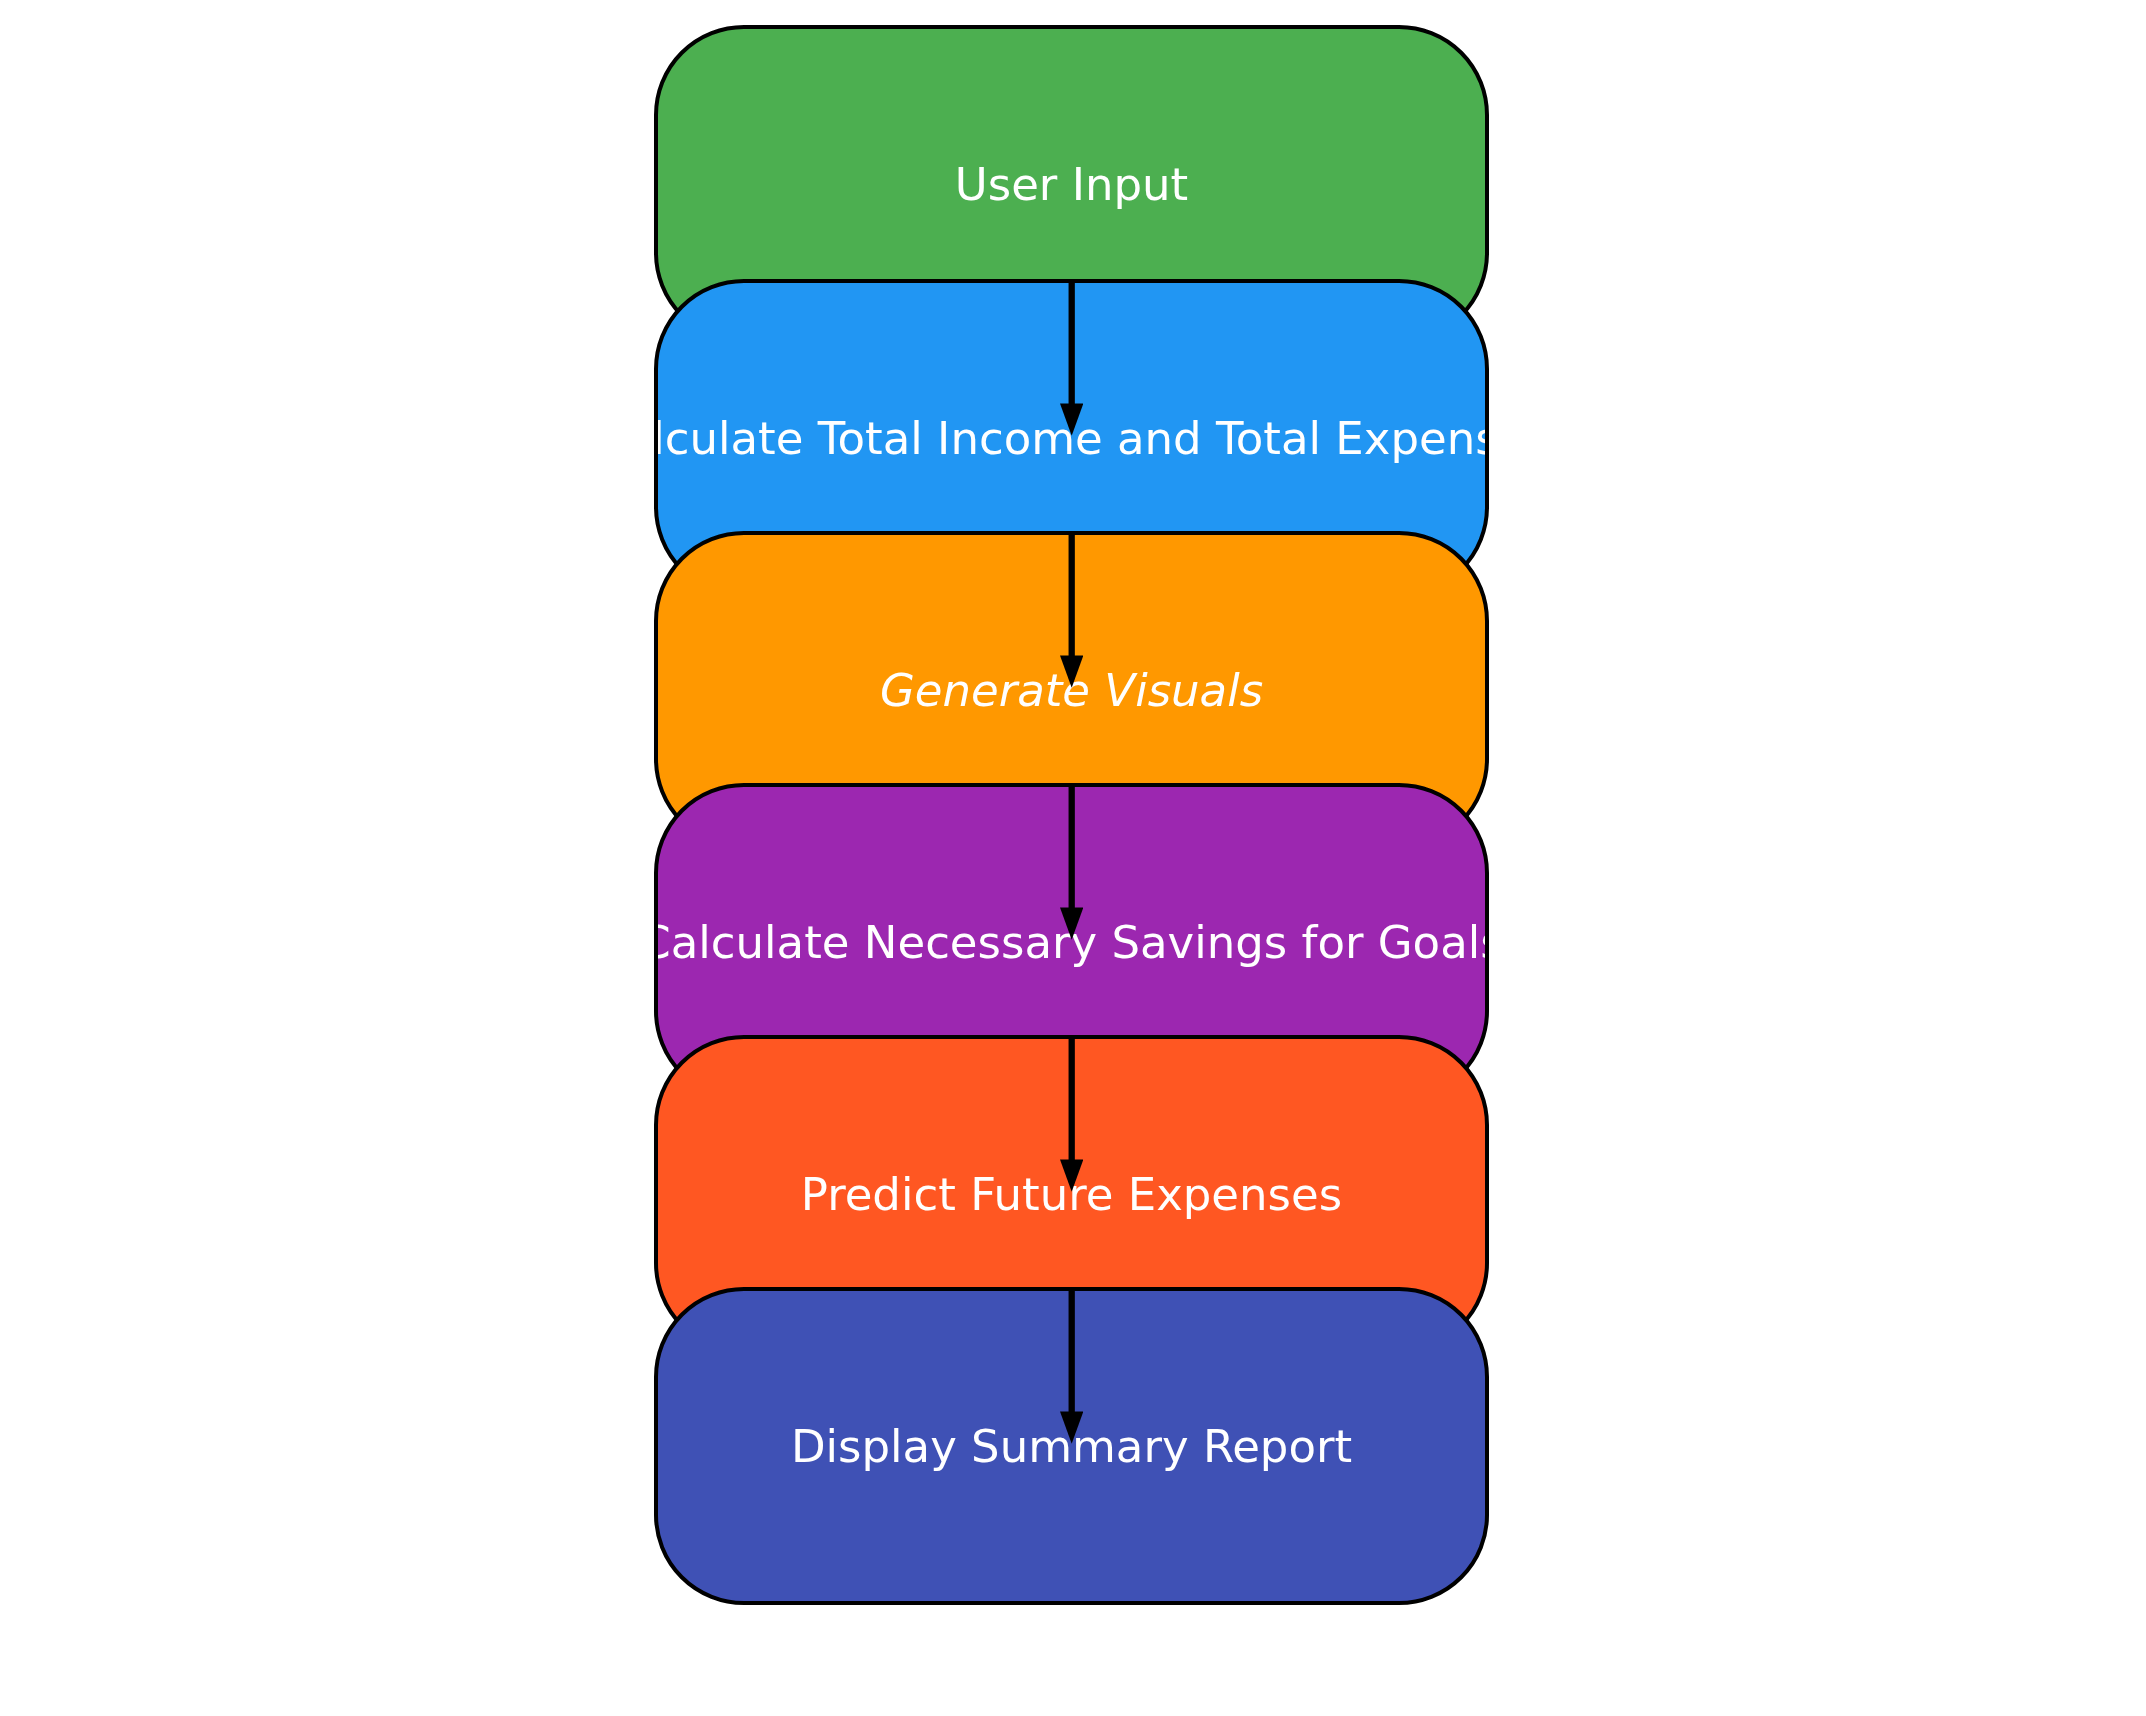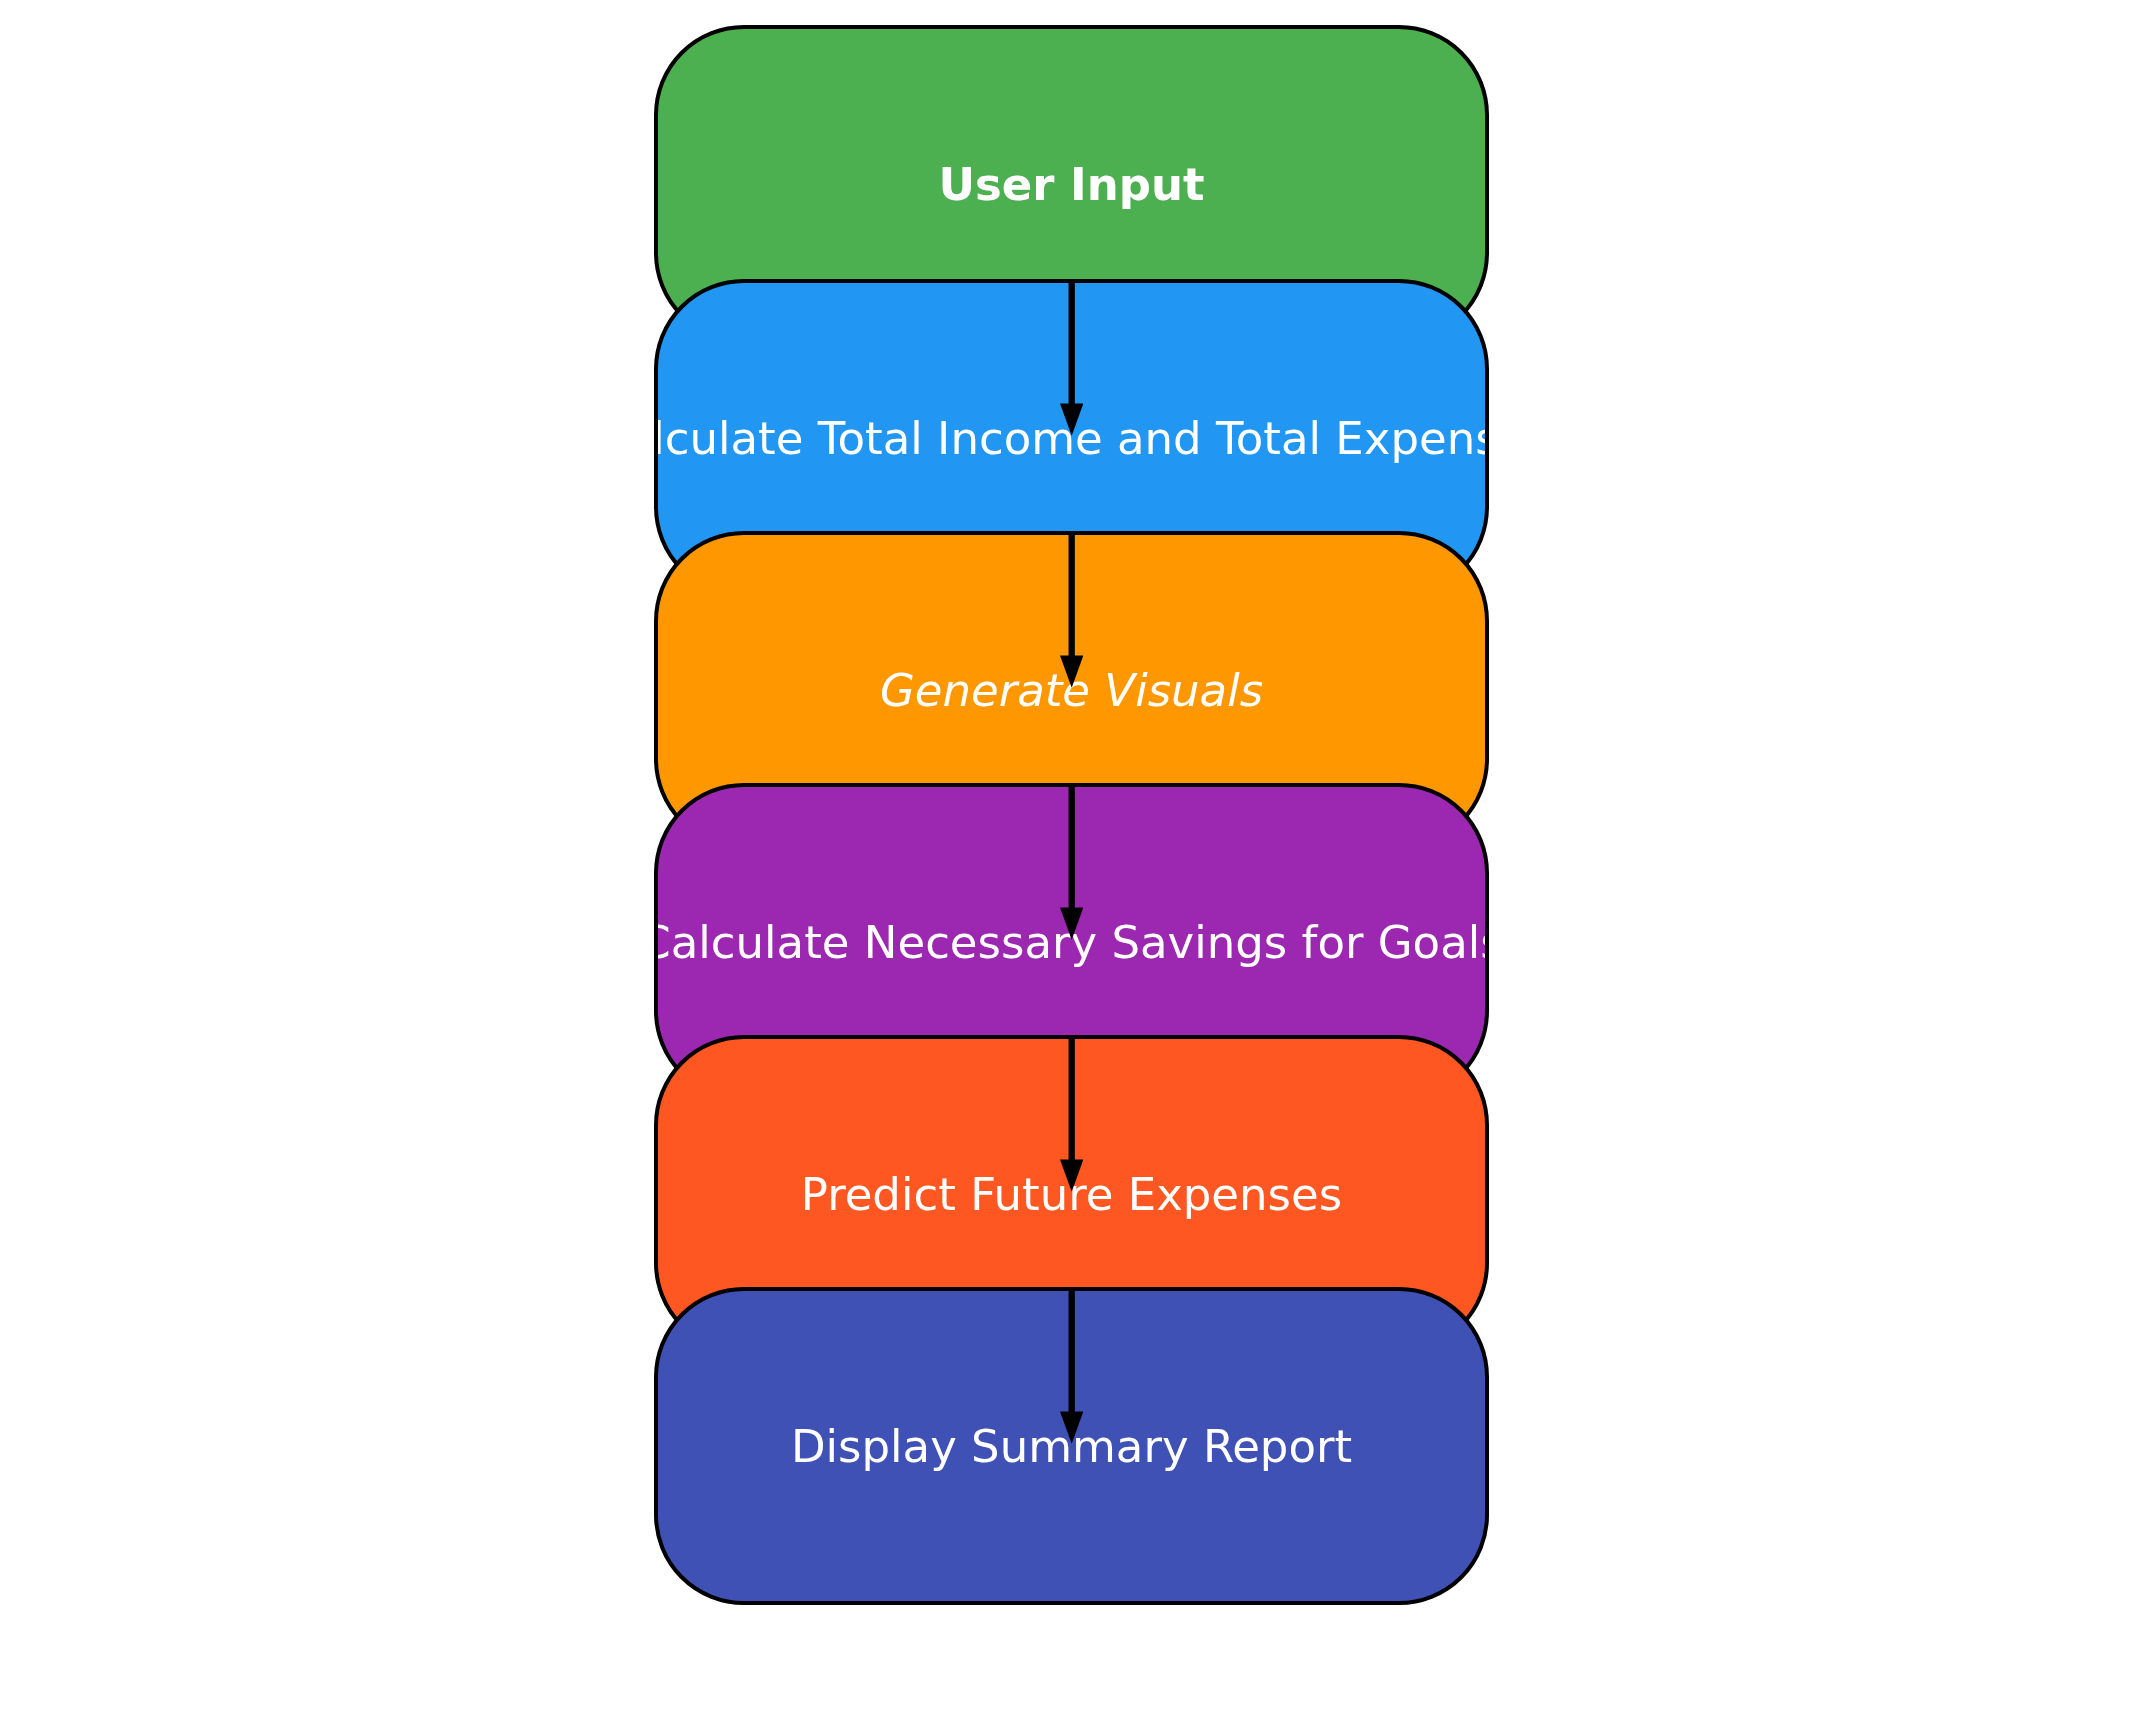--- a/index.html
+++ b/index.html
@@ -28,21 +28,21 @@
     justify-content: center;
     overflow: hidden;
   }
   .node .label {
     font-size: 45px;
     line-height: 1;
     white-space: nowrap;
     text-align: center;
   }
   
-  .n1 { top: 25px;   z-index: 1; font-weight: bold; }
+  .n1 { top: 25px;   z-index: 1; }
   .n2 { top: 279px;  z-index: 2; }
   .n3 { top: 531px;  z-index: 3; }
   .n4 { top: 783px;  z-index: 4; }
   .n5 { top: 1035px; z-index: 5; }
   .n6 { top: 1287px; z-index: 6; }
 
   .arrow {
     position: absolute;
     left: 1060px; 
     width: 23.4px;

